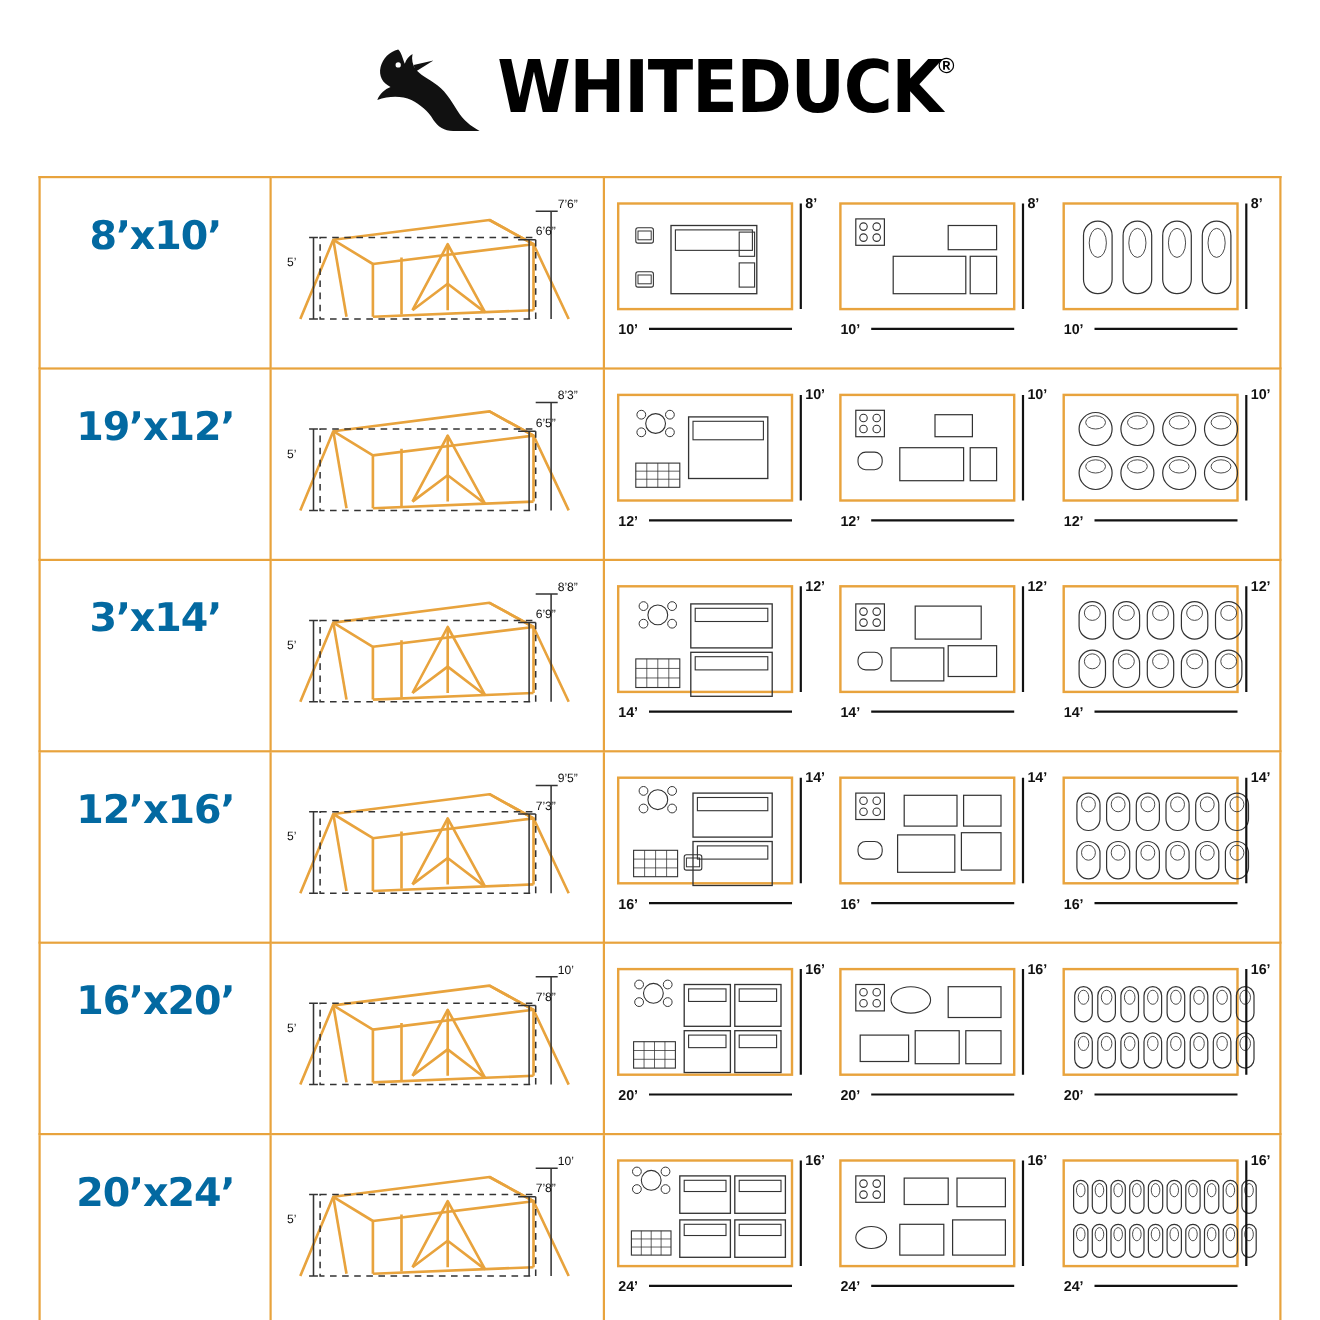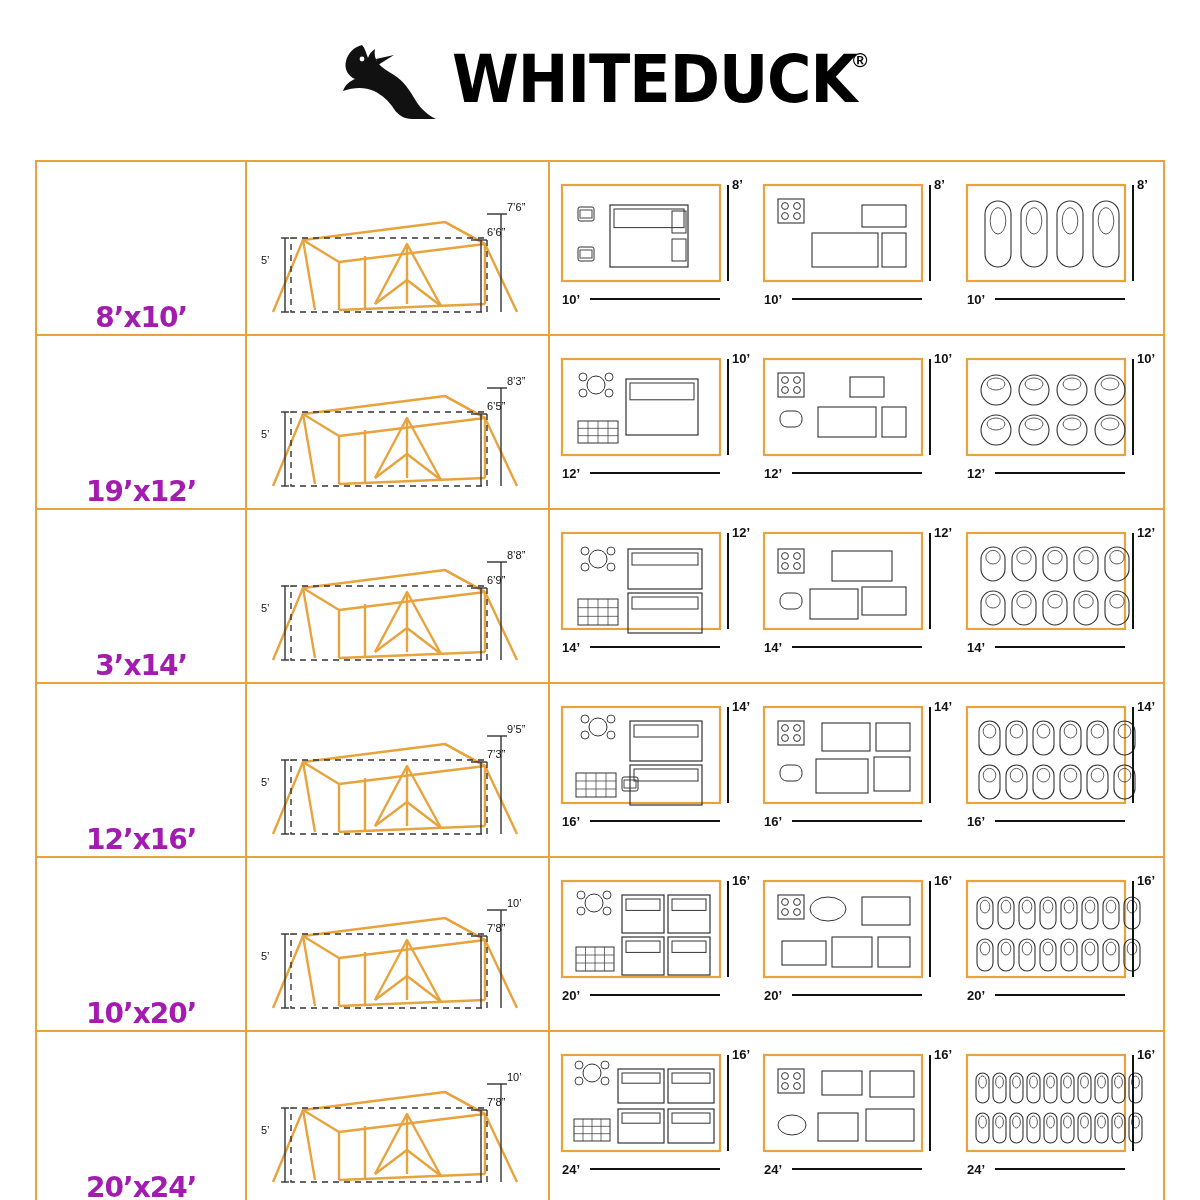--- a/index.html
+++ b/index.html
@@ -65,30 +65,31 @@
     padding: 0;
     vertical-align: middle;
   }
   .col-size { width: 210px; }
   .col-elev { width: 302px; }
   .col-plans { width: 614px; }
 
   .size-label {
     font-family: "DejaVu Sans", sans-serif;
     font-weight: bold;
-    font-size: 28px;
+    font-size: 36px;
     text-align: center;
-    color: #a21caf;
+    color: #0369a1;
     letter-spacing: -1px;
+    margin-top: 32px;
   }
 
   .row-inner {
     height: 172px;
     display: flex;
-    align-items: flex-end;
+    align-items: flex-start;
     justify-content: center;
   }
   .plans-inner {
     height: 172px;
     display: flex;
     align-items: center;
     justify-content: space-between;
     padding: 0 6px;
     box-sizing: border-box;
   }
@@ -598,21 +599,21 @@
     <line x1="34" y1="126" x2="164" y2="126" stroke="#111" stroke-width="2"></line>
     <text x="6" y="131" font-size="13" font-weight="bold" font-family="Liberation Sans, sans-serif" fill="#111">16’</text>
   </svg>
             </div>
     </div>
         </td>
       </tr>
       <tr>
         <td>
           <div class="row-inner">
-            <div class="size-label">10’x20’</div>
+            <div class="size-label">16’x20’</div>
           </div>
         </td>
         <td>
           <div class="row-inner">
   <svg class="elev-svg" width="286" height="150" viewBox="0 0 286 150">
 
     <g stroke="#E8A33D" stroke-width="2.4" fill="none" stroke-linejoin="round">
       <path d="M18 128 L48 56 L190 38 L230 60 L262 128"></path>
       <path d="M48 56 L84 78 L84 126"></path>
       <path d="M190 38 L230 60 L230 120"></path>

